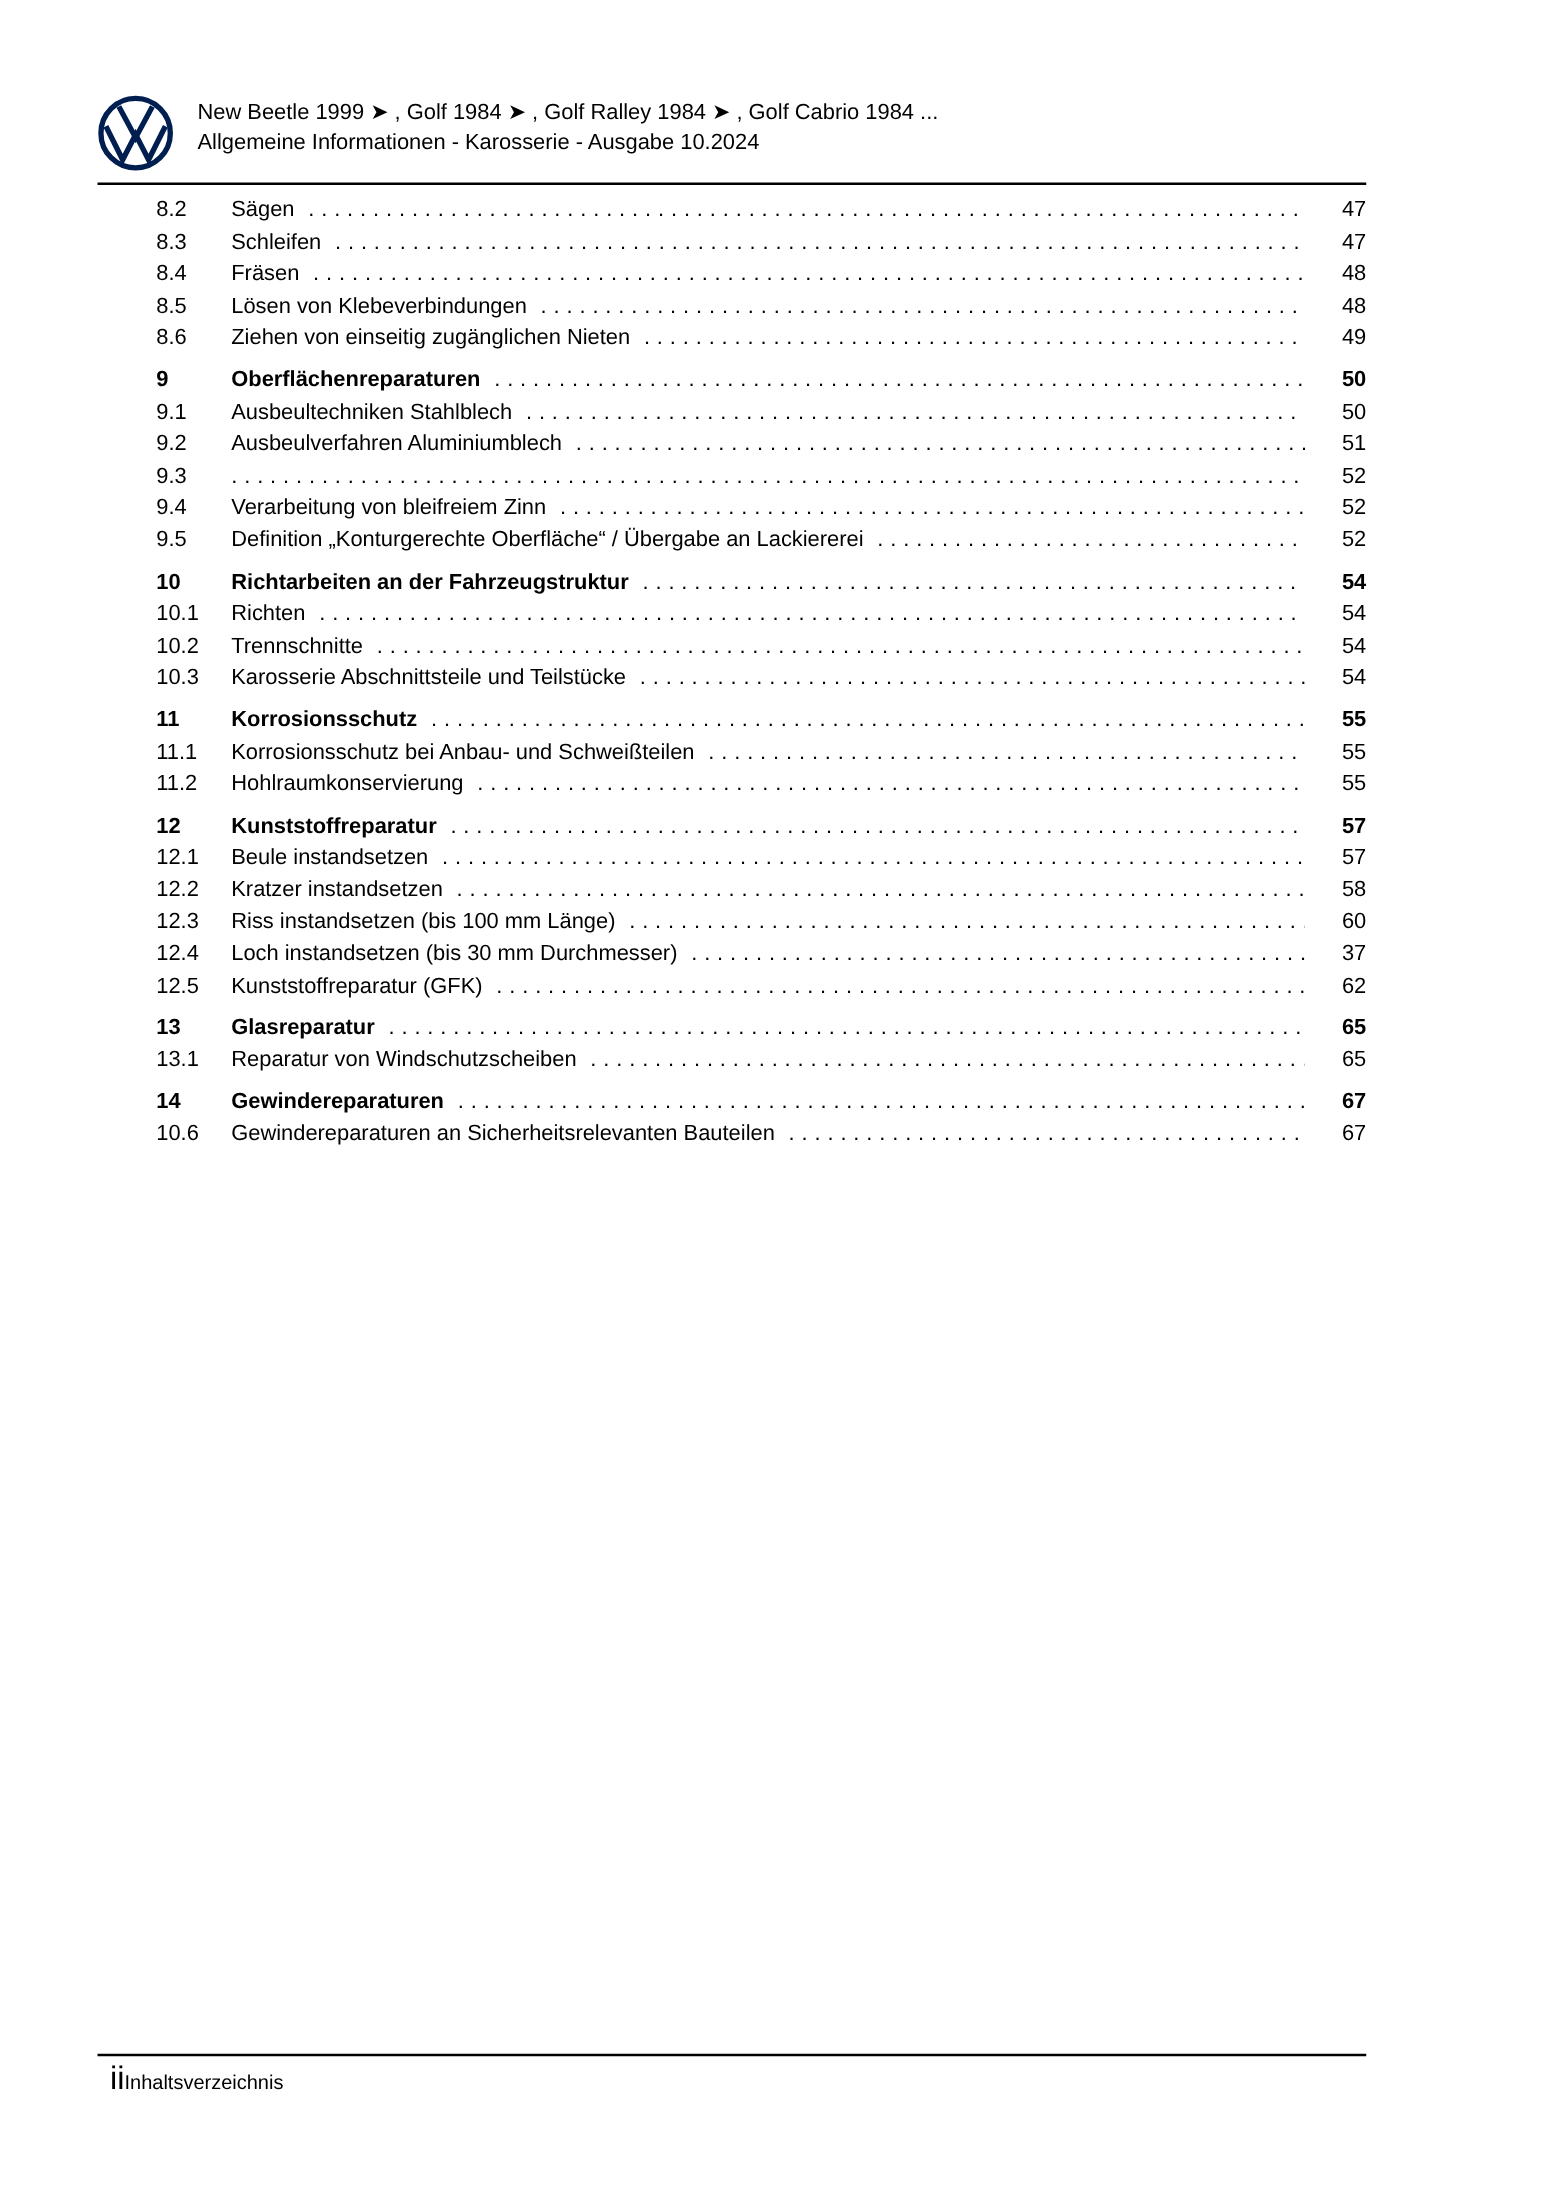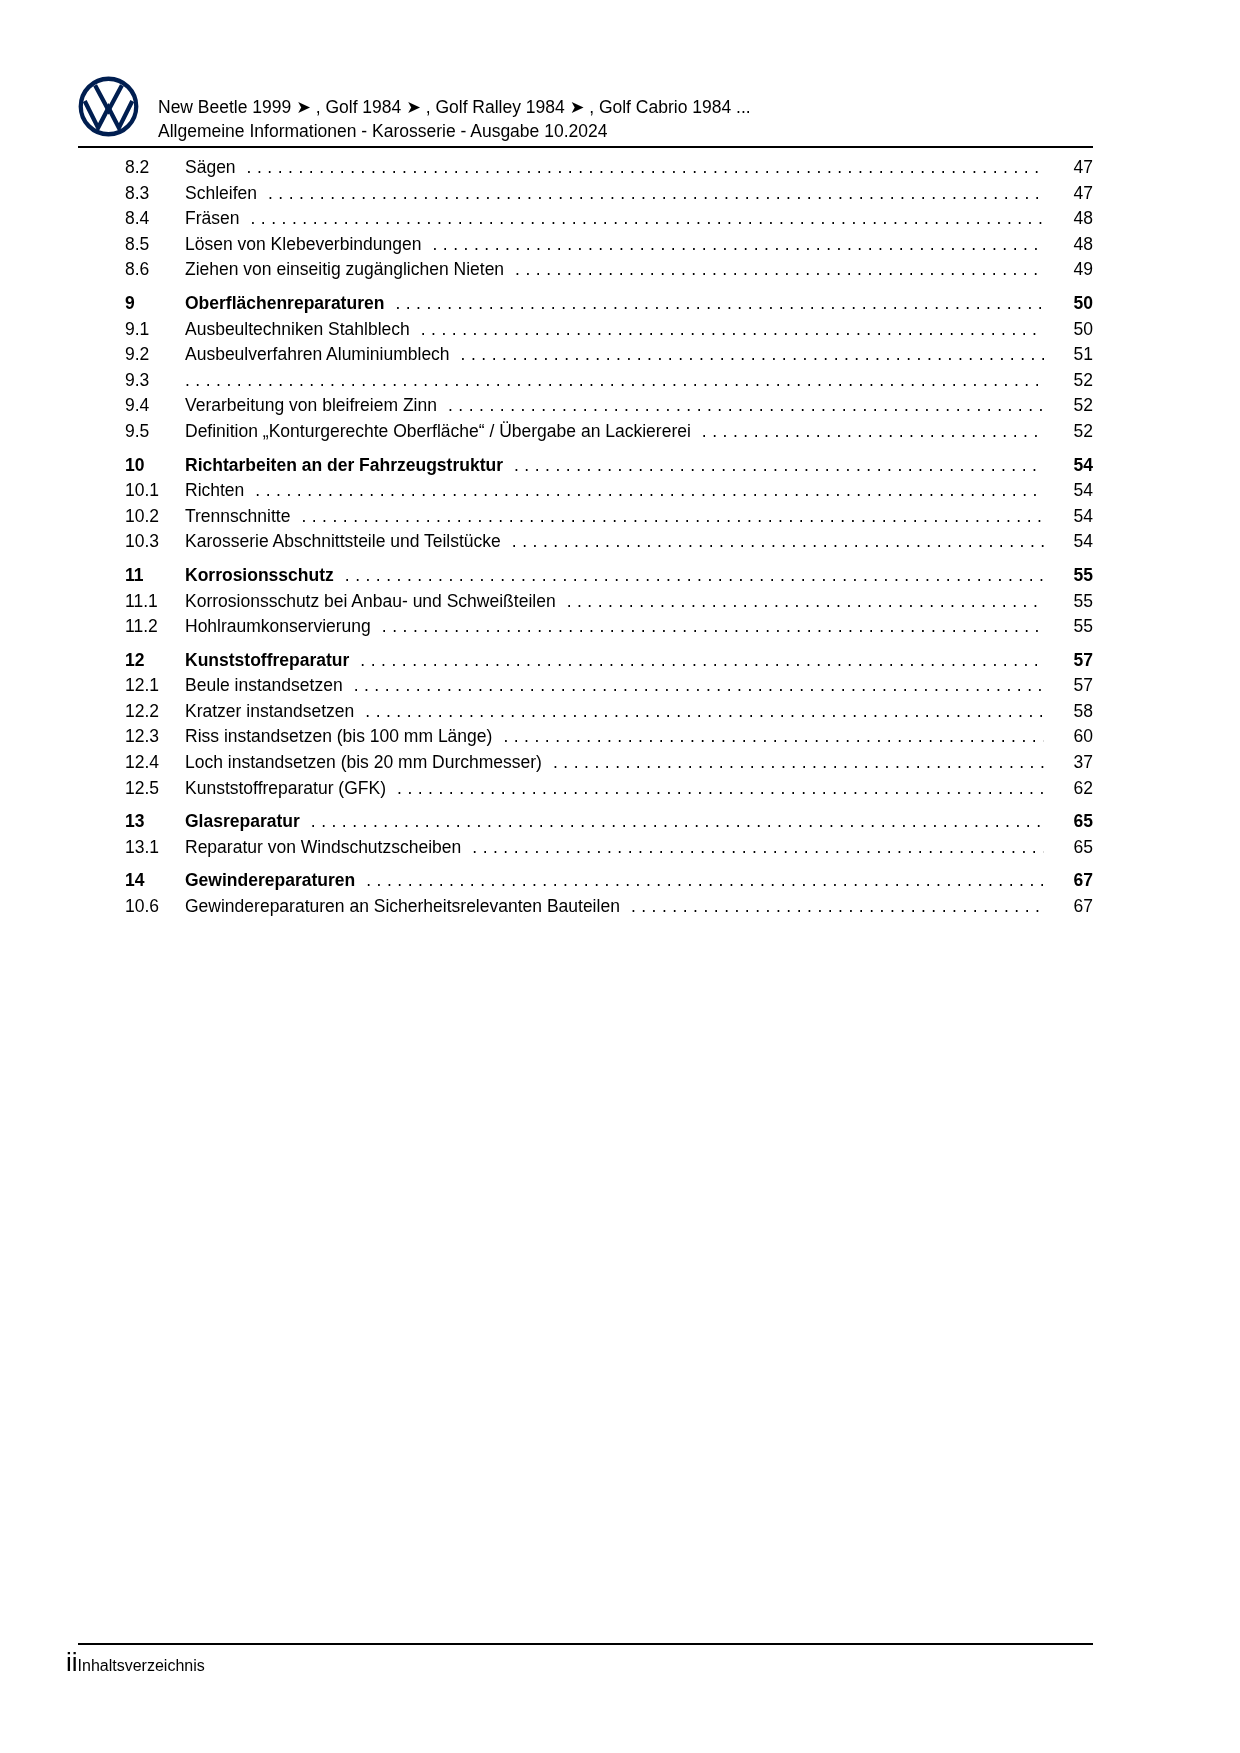--- a/index.html
+++ b/index.html
@@ -26,21 +26,21 @@
     align-items: flex-start;
   }
   .logo-box {
     width: 61px;
     height: 61px;
     flex: none;
   }
   .logo-box svg { display: block; }
   .header-text {
     margin-left: 19px;
-    margin-top: 20px;
+    margin-top: 2px;
     font-size: 17.5px;
     line-height: 23.5px;
     white-space: nowrap;
   }
   .rule {
     position: absolute;
     left: 78px;
     width: 1015px;
     height: 2px;
     background: #000;
@@ -74,21 +74,21 @@
     font-weight: normal;
   }
   .toc-dots::after {
     content: "................................................................................................................................................................";
   }
   .toc-page { flex: none; width: 36px; text-align: right; }
 
   
   .footer {
     position: absolute;
-    left: 66px;
+    left: 88px;
     top: 1648px;
     display: flex;
     align-items: baseline;
   }
   .footer-page { font-size: 26px; line-height: 28px; }
   .footer-label { font-size: 16px; }
 </style>
 </head>
 <body>
 
@@ -237,21 +237,21 @@
         <span class="toc-page">58</span>
       </div>
       <div class="toc-row">
         <span class="toc-num">12.3</span>
         <span class="toc-title">Riss instandsetzen (bis 100 mm Länge)</span>
         <span class="toc-dots"></span>
         <span class="toc-page">60</span>
       </div>
       <div class="toc-row">
         <span class="toc-num">12.4</span>
-        <span class="toc-title">Loch instandsetzen (bis 20 mm Durchmesser)</span>
+        <span class="toc-title">Loch instandsetzen (bis 30 mm Durchmesser)</span>
         <span class="toc-dots"></span>
         <span class="toc-page">37</span>
       </div>
       <div class="toc-row">
         <span class="toc-num">12.5</span>
         <span class="toc-title">Kunststoffreparatur (GFK)</span>
         <span class="toc-dots"></span>
         <span class="toc-page">62</span>
       </div>
       <div class="toc-row section">

